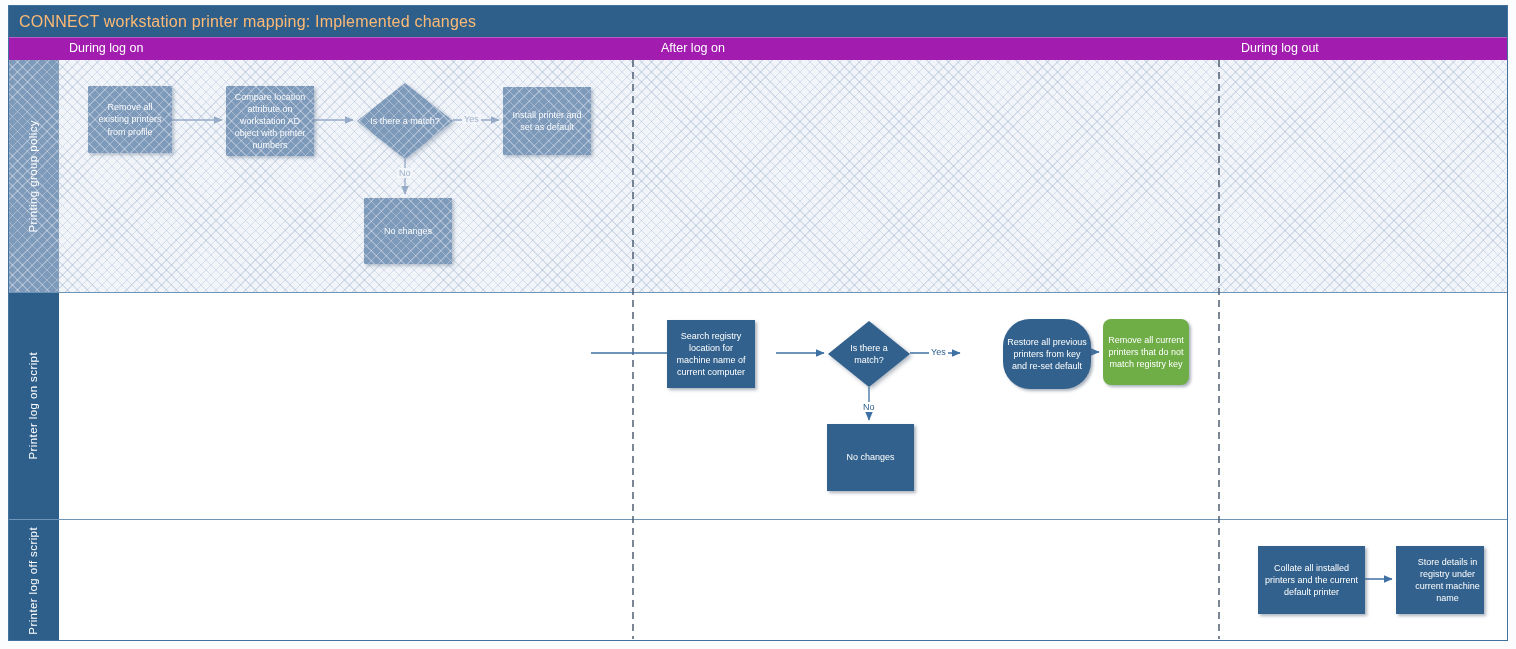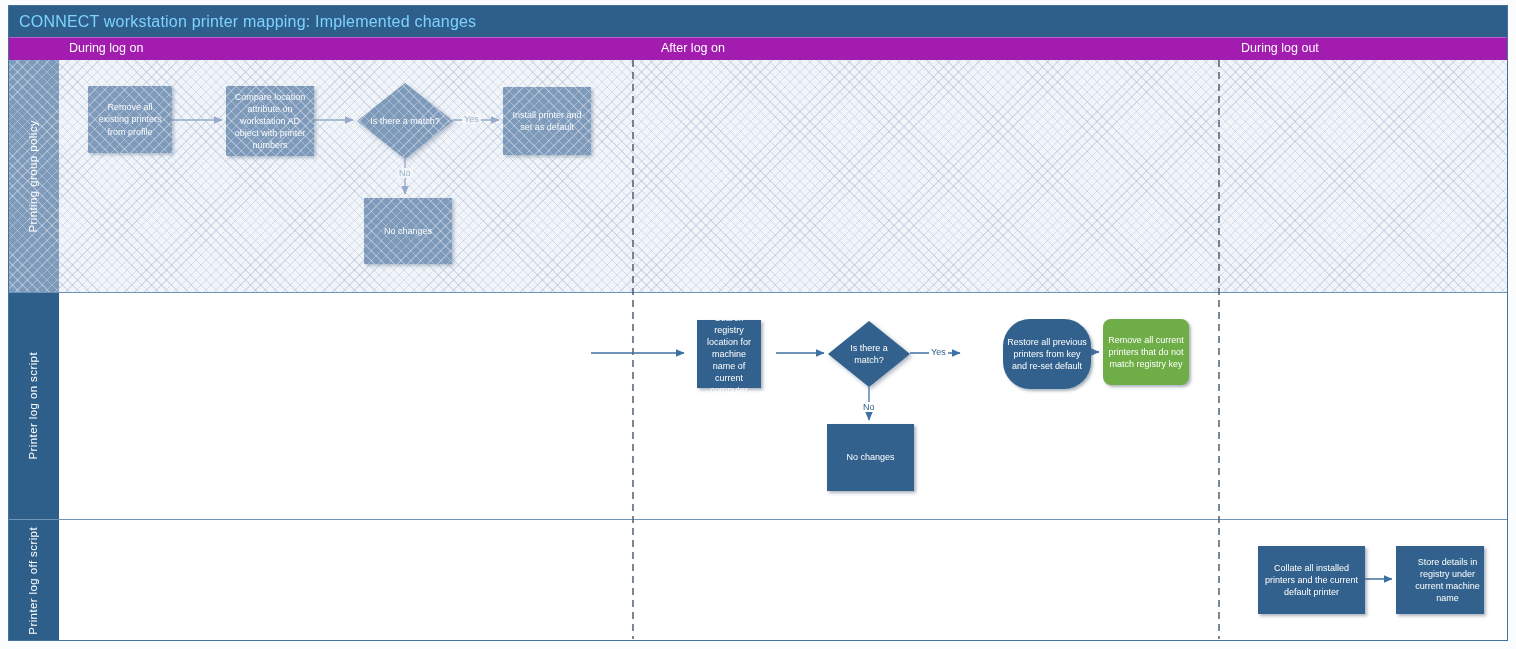--- a/index.html
+++ b/index.html
@@ -2,21 +2,21 @@
 <html><head>
 <meta charset="utf-8">
 <style>
   * { margin:0; padding:0; box-sizing:border-box; }
   html,body { width:1516px; height:649px; background:#fbfcfe; font-family:"Liberation Sans", sans-serif; }
   .canvas { position:absolute; left:8px; top:5px; width:1500px; height:636px;
             border:1px solid #41719C; background:#ffffff; overflow:hidden; }
 
   
   .title-bar { position:absolute; left:0; top:0; width:100%; height:31px; background:#2E5F8B;
-               color:#7dd3fc; font-size:16px; display:flex; align-items:center; padding-left:10px; letter-spacing:.2px; }
+               color:#fdba74; font-size:16px; display:flex; align-items:center; padding-left:10px; letter-spacing:.2px; }
   .col-strip { position:absolute; left:0; top:31px; width:100%; height:23px; background:#a21caf;
                border-top:1px solid rgba(255,255,255,.28); }
   .col-label { position:absolute; top:3px; color:#fff; font-size:12.5px; }
 
   
   .lane-body { position:absolute; left:50px; width:1449px; background:#fff; }
   .lane-label { position:absolute; left:0; width:50px; background:#2E5F8B; color:#fff;
                 display:flex; align-items:center; justify-content:center; font-size:11.5px; }
   .vtext { writing-mode:vertical-rl; transform:rotate(180deg); text-align:center; line-height:1.15;
            max-height:95%; letter-spacing:.4px; }
@@ -108,21 +108,21 @@
   <div class="shape proc-light hatch-mid" style="left:217px; top:80px; width:88px; height:70px;">Compare location attribute on workstation AD object with printer numbers</div>
   <div class="dwrap-light" style="position:absolute; left:348px; top:77px;">
     <div class="shape diamond hatch-mid" style="position:static; width:96px; height:76px;">Is there a match?</div>
   </div>
   <div class="shape proc-light hatch-mid" style="left:494px; top:81px; width:88px; height:68px;text-align:center;">Install printer and set as default</div>
   <div class="shape proc-light hatch-mid" style="left:355px; top:192px; width:88px; height:66px;">No changes</div>
 
   <span class="edge-label el-light" style="left:453px; top:108px;">Yes</span>
   <span class="edge-label el-light" style="left:388px; top:162px;">No</span>
 
-  <div class="shape proc-dark" style="left:688px; top:314px; width:64px; height:68px;">Search registry location for machine name of current computer</div>
+  <div class="shape proc-dark" style="left:658px; top:314px; width:88px; height:68px;">Search registry location for machine name of current computer</div>
   <div class="dwrap-dark" style="position:absolute; left:819px; top:315px;">
     <div class="shape diamond dark" style="position:static; width:82px; height:66px;">Is there a match?</div>
   </div>
   <div class="shape proc-dark" style="left:994px; top:313px; width:88px; height:70px;border-radius:27px;">Restore all previous printers from key and re-set default</div>
   <div class="shape proc-green" style="left:1094px; top:313px; width:86px; height:66px;border-radius:8px;">Remove all current printers that do not match registry key</div>
   <div class="shape proc-dark" style="left:818px; top:418px; width:87px; height:67px;">No changes</div>
 
   <span class="edge-label el-dark" style="left:920px; top:341px;">Yes</span>
   <span class="edge-label el-dark" style="left:852px; top:396px;">No</span>
 

